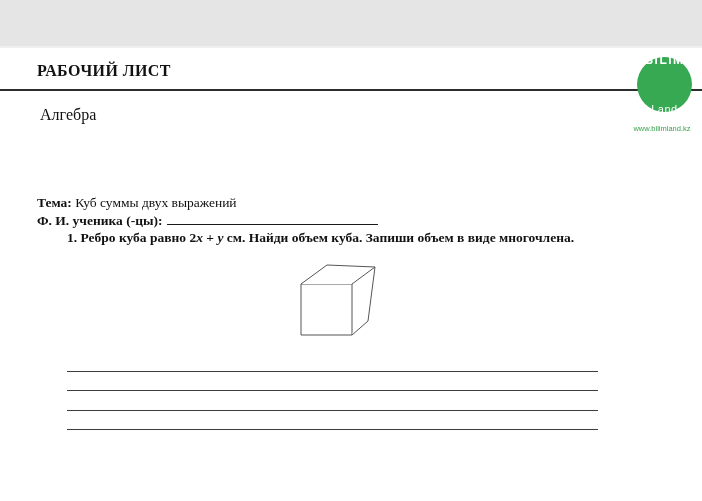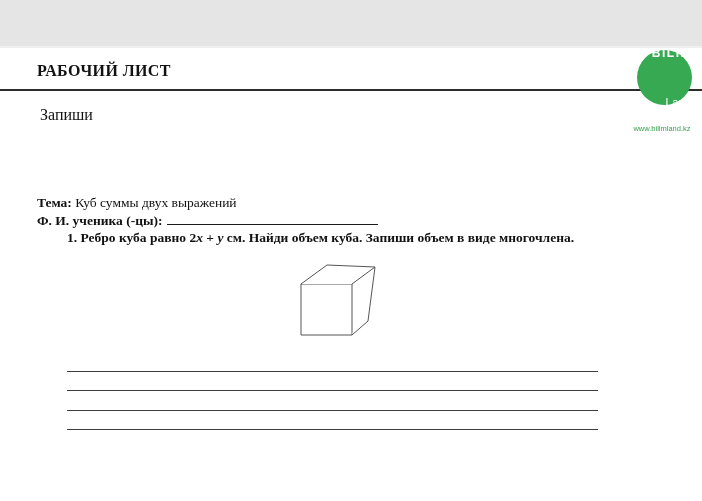--- a/index.html
+++ b/index.html
@@ -3,22 +3,22 @@
 <meta charset="utf-8">
 <style>
   html,body{margin:0;padding:0;background:#fff;}
   .screen{position:relative;width:702px;height:443px;background:#ffffff;overflow:hidden;
           font-family:"Liberation Serif",serif;color:#111;}
   .band{position:absolute;left:0;top:0;width:702px;height:46px;background:#e5e5e5;
         border-bottom:2px solid #efefef;}
   .doc-title{position:absolute;left:37px;top:62px;font-size:16px;font-weight:bold;
              letter-spacing:.4px;white-space:nowrap;}
   .rule{position:absolute;left:0;top:89px;width:702px;height:2px;background:#2d2d2d;z-index:1;}
-  .logo{position:absolute;left:637px;top:50px;width:55px;height:55px;border-radius:50%;
-        background:#36a952;display:flex;flex-direction:column;align-items:flex-end;
+  .logo{position:absolute;left:637px;top:57px;width:55px;height:55px;border-radius:50%;
+        background:#36a952;display:flex;flex-direction:column;align-items:center;
         justify-content:center;z-index:2;color:#fff;font-family:"Liberation Sans",sans-serif;}
   .logo .l1{font-size:12px;font-weight:bold;letter-spacing:1.5px;line-height:13px;}
   .logo .l2{font-size:11px;letter-spacing:.5px;line-height:12px;margin-top:36px;}
   .logo-url{position:absolute;left:620px;top:124px;width:84px;text-align:center;
             font-family:"Liberation Sans",sans-serif;font-size:7.5px;color:#3aa24e;z-index:2;}
   .subject{position:absolute;left:40px;top:106px;font-size:16px;}
   .meta{position:absolute;left:37px;top:146px;font-size:13.5px;line-height:18px;margin-top:48px;}
   .meta b{font-weight:bold;}
   .blank{display:inline-block;border-bottom:1.3px solid #1a1a1a;height:12px;vertical-align:baseline;}
   .blank-class{width:30px;margin-left:6px;}
@@ -42,21 +42,21 @@
   <div class="doc-title">РАБОЧИЙ ЛИСТ</div>
 
   <div class="rule"></div>
 
   <div class="logo">
     <span class="l1">BILIM</span>
     <span class="l2">Land</span>
   </div>
   <div class="logo-url">www.bilimland.kz</div>
 
-  <div class="subject">Запиши</div>
+  <div class="subject">Алгебра</div>
 
   <div class="meta">
     <div><b>Тема:</b><span> Куб суммы двух выражений</span></div>
     <div><b>Ф. И. ученика (-цы):</b><span class="blank blank-name"></span></div>
   </div>
 
   <div class="problem"><span>1. Ребро куба равно 2</span><i>x</i><span> + </span><i>y</i><span> см. Найди объем куба. Запиши объем в виде многочлена.</span></div>
 
   <div class="cube">
     <svg width="100" height="92" viewBox="0 0 100 92" xmlns="http://www.w3.org/2000/svg">

